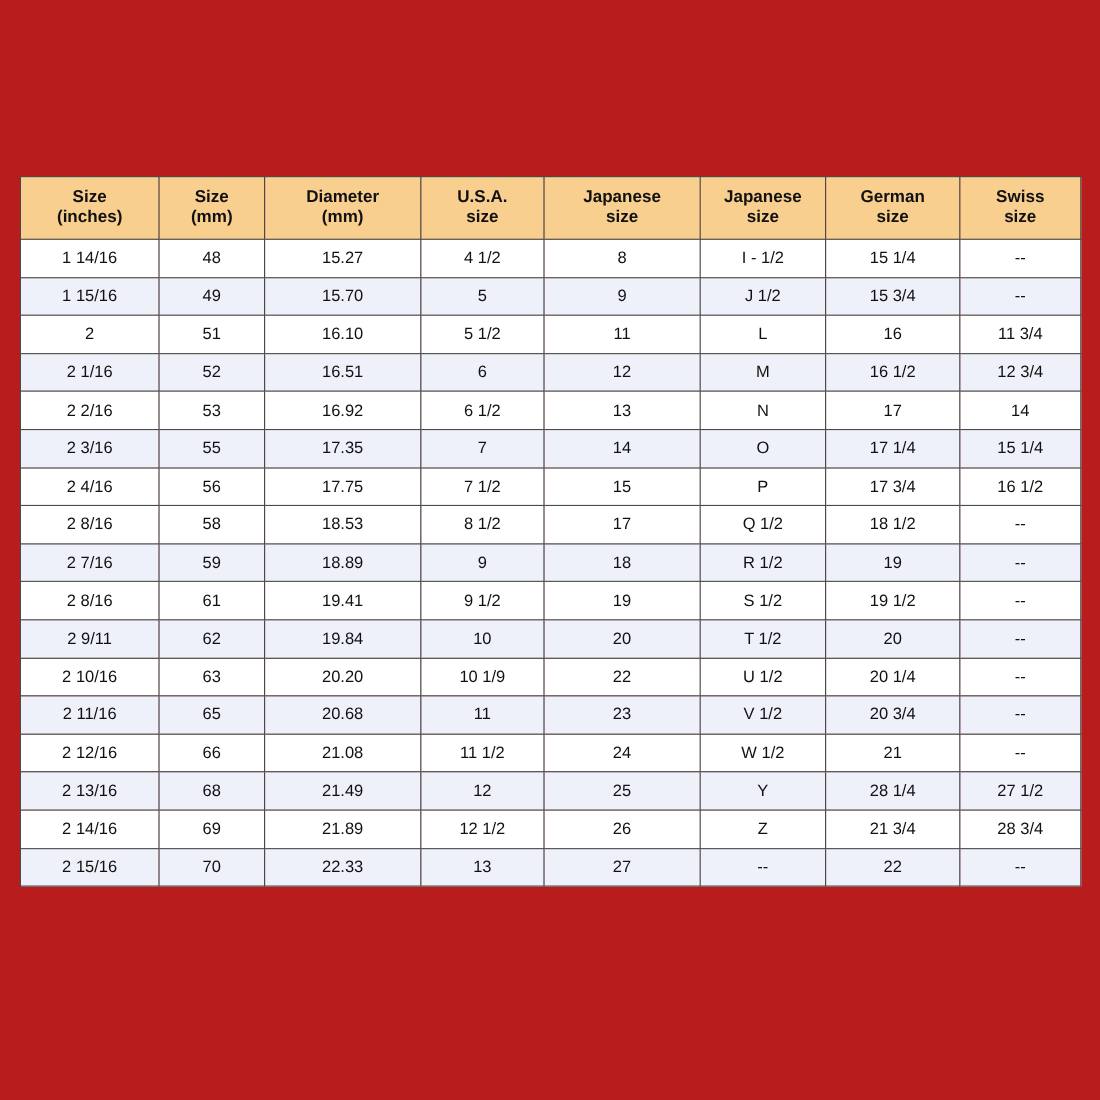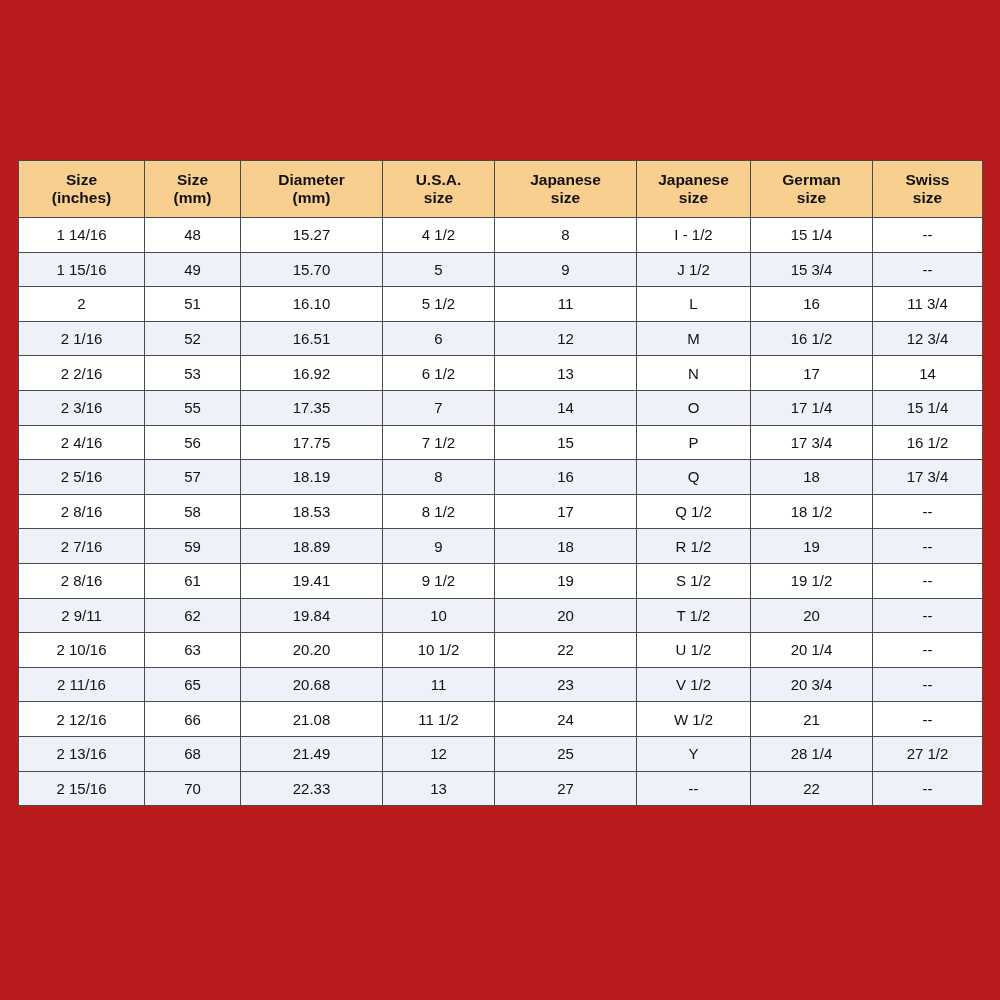--- a/index.html
+++ b/index.html
@@ -180,30 +180,20 @@
         <tr class="odd">
           <td>2 4/16</td>
           <td>56</td>
           <td>17.75</td>
           <td>7 1/2</td>
           <td>15</td>
           <td>P</td>
           <td>17 3/4</td>
           <td>16 1/2</td>
         </tr>
-        <tr class="even">
-          <td>2 5/16</td>
-          <td>57</td>
-          <td>18.19</td>
-          <td>8</td>
-          <td>16</td>
-          <td>Q</td>
-          <td>18</td>
-          <td>17 3/4</td>
-        </tr>
         <tr class="odd">
           <td>2 8/16</td>
           <td>58</td>
           <td>18.53</td>
           <td>8 1/2</td>
           <td>17</td>
           <td>Q 1/2</td>
           <td>18 1/2</td>
           <td>--</td>
         </tr>
@@ -234,21 +224,21 @@
           <td>10</td>
           <td>20</td>
           <td>T 1/2</td>
           <td>20</td>
           <td>--</td>
         </tr>
         <tr class="odd">
           <td>2 10/16</td>
           <td>63</td>
           <td>20.20</td>
-          <td>10 1/2</td>
+          <td>10 1/9</td>
           <td>22</td>
           <td>U 1/2</td>
           <td>20 1/4</td>
           <td>--</td>
         </tr>
         <tr class="even">
           <td>2 11/16</td>
           <td>65</td>
           <td>20.68</td>
           <td>11</td>
@@ -270,20 +260,30 @@
         <tr class="even">
           <td>2 13/16</td>
           <td>68</td>
           <td>21.49</td>
           <td>12</td>
           <td>25</td>
           <td>Y</td>
           <td>28 1/4</td>
           <td>27 1/2</td>
         </tr>
+        <tr class="odd">
+          <td>2 14/16</td>
+          <td>69</td>
+          <td>21.89</td>
+          <td>12 1/2</td>
+          <td>26</td>
+          <td>Z</td>
+          <td>21 3/4</td>
+          <td>28 3/4</td>
+        </tr>
         <tr class="even">
           <td>2 15/16</td>
           <td>70</td>
           <td>22.33</td>
           <td>13</td>
           <td>27</td>
           <td>--</td>
           <td>22</td>
           <td>--</td>
         </tr>

